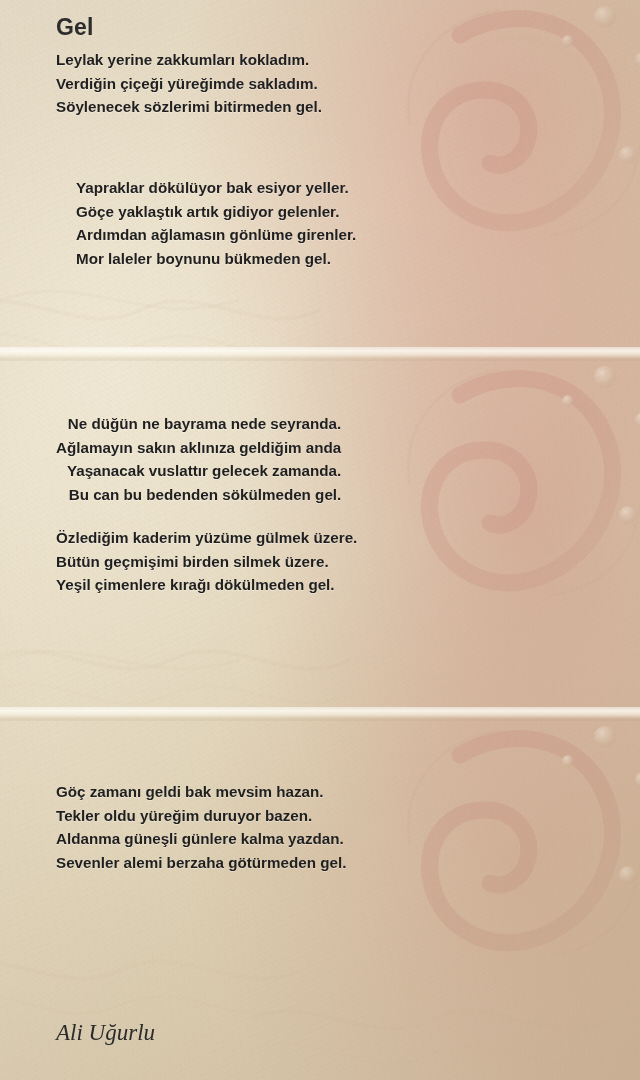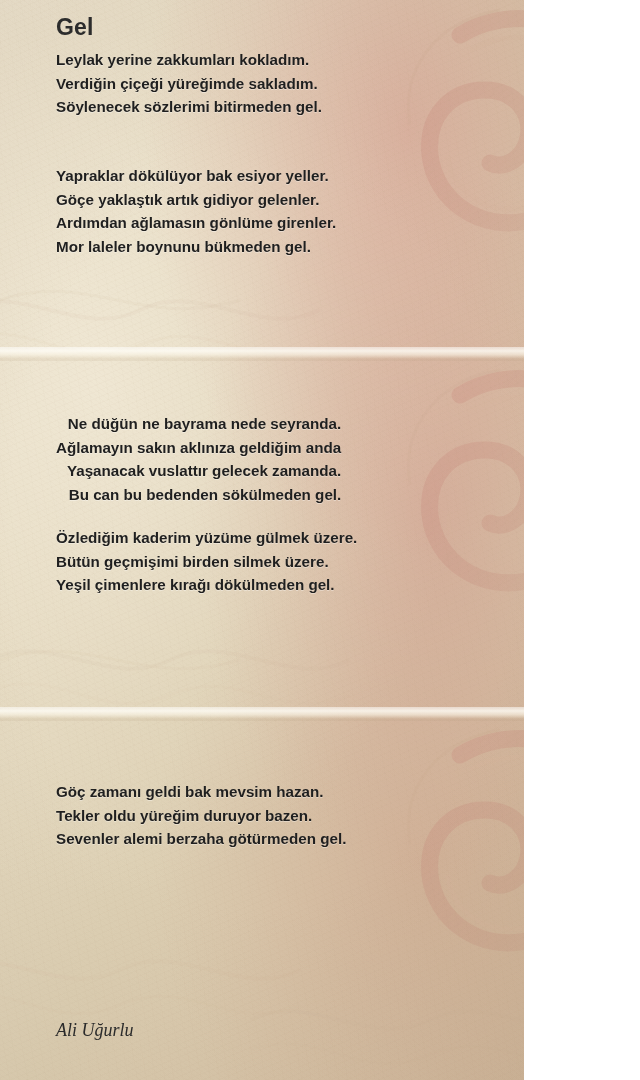--- a/index.html
+++ b/index.html
@@ -8,21 +8,21 @@
   }
   body {
     width: 640px;
     height: 1080px;
     font-family: "Liberation Sans", sans-serif;
     overflow: hidden;
   }
 
   .page {
     position: relative;
-    width: 524px;
+    width: 640px;
     height: 1080px;
     background: #e8decb;
     overflow: hidden;
   }
 
   
   .bg-base {
     position: absolute;
     inset: 0;
     background:
@@ -94,30 +94,30 @@
     left: 56px;
     color: #1f1f1f;
     font-size: 15.2px;
     line-height: 23.5px;
     font-weight: bold;
     text-shadow: 0 1px 0 rgba(255,255,255,0.35);
   }
   .stanza div { white-space: pre; }
 
   .s1 { top: 48px; }
-  .s2 { top: 164px; }
+  .s2 { top: 176px; margin-left: 20px; }
   .s3 { top: 412px; text-align: right; }
   .s4 { top: 526px; }
   .s5 { top: 780px; }
 
   .author {
     position: absolute;
     left: 56px;
     top: 1020px;
-    font-size: 18px;
+    font-size: 23px;
     font-style: italic;
     color: #2b2b2b;
     font-family: "Liberation Serif", serif;
   }
 </style>
 </head>
 <body>
 
 <div class="page">
 
@@ -201,19 +201,20 @@
 
     <div class="stanza s4">
       <div>Özlediğim kaderim yüzüme gülmek üzere.</div>
       <div>Bütün geçmişimi birden silmek üzere.</div>
       <div>Yeşil çimenlere kırağı dökülmeden gel.</div>
     </div>
 
     <div class="stanza s5">
       <div>Göç zamanı geldi bak mevsim hazan.</div>
       <div>Tekler oldu yüreğim duruyor bazen.</div>
+      <div>Aldanma güneşli günlere kalma yazdan.</div>
       <div>Sevenler alemi berzaha götürmeden gel.</div>
     </div>
 
     <div class="author">Ali Uğurlu</div>
 
   </div>
 </div>
 
 </body></html>

